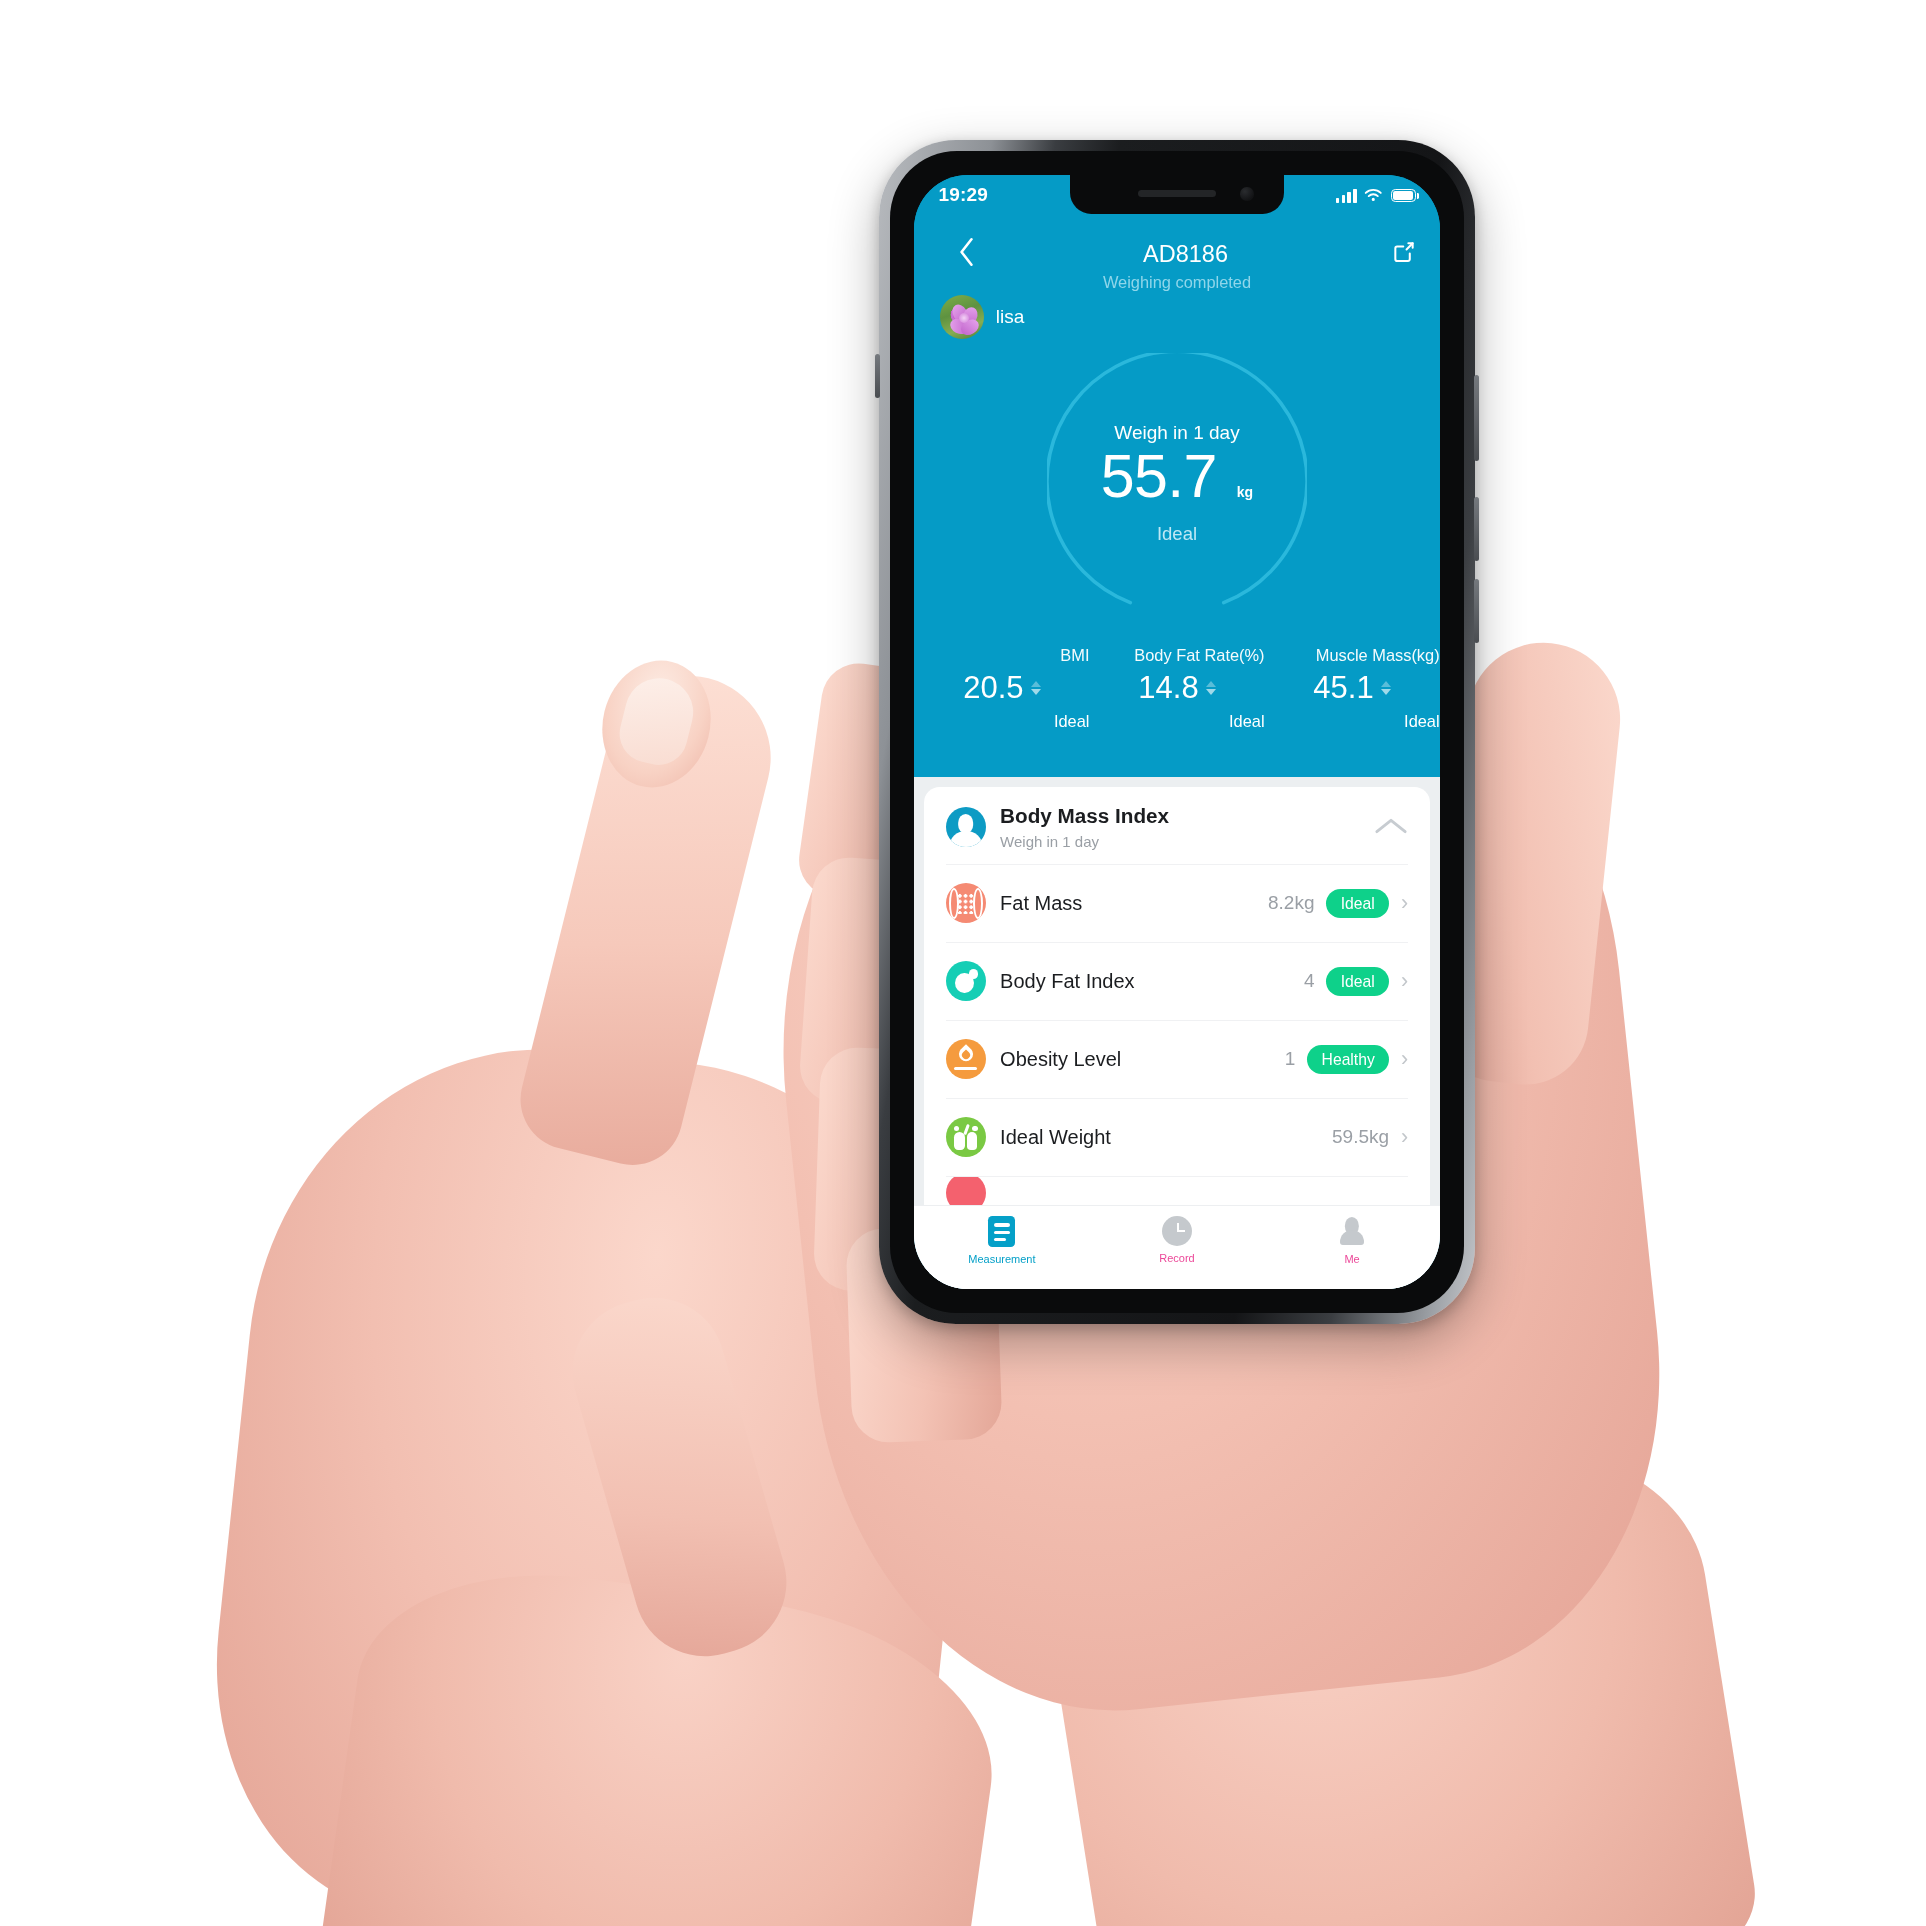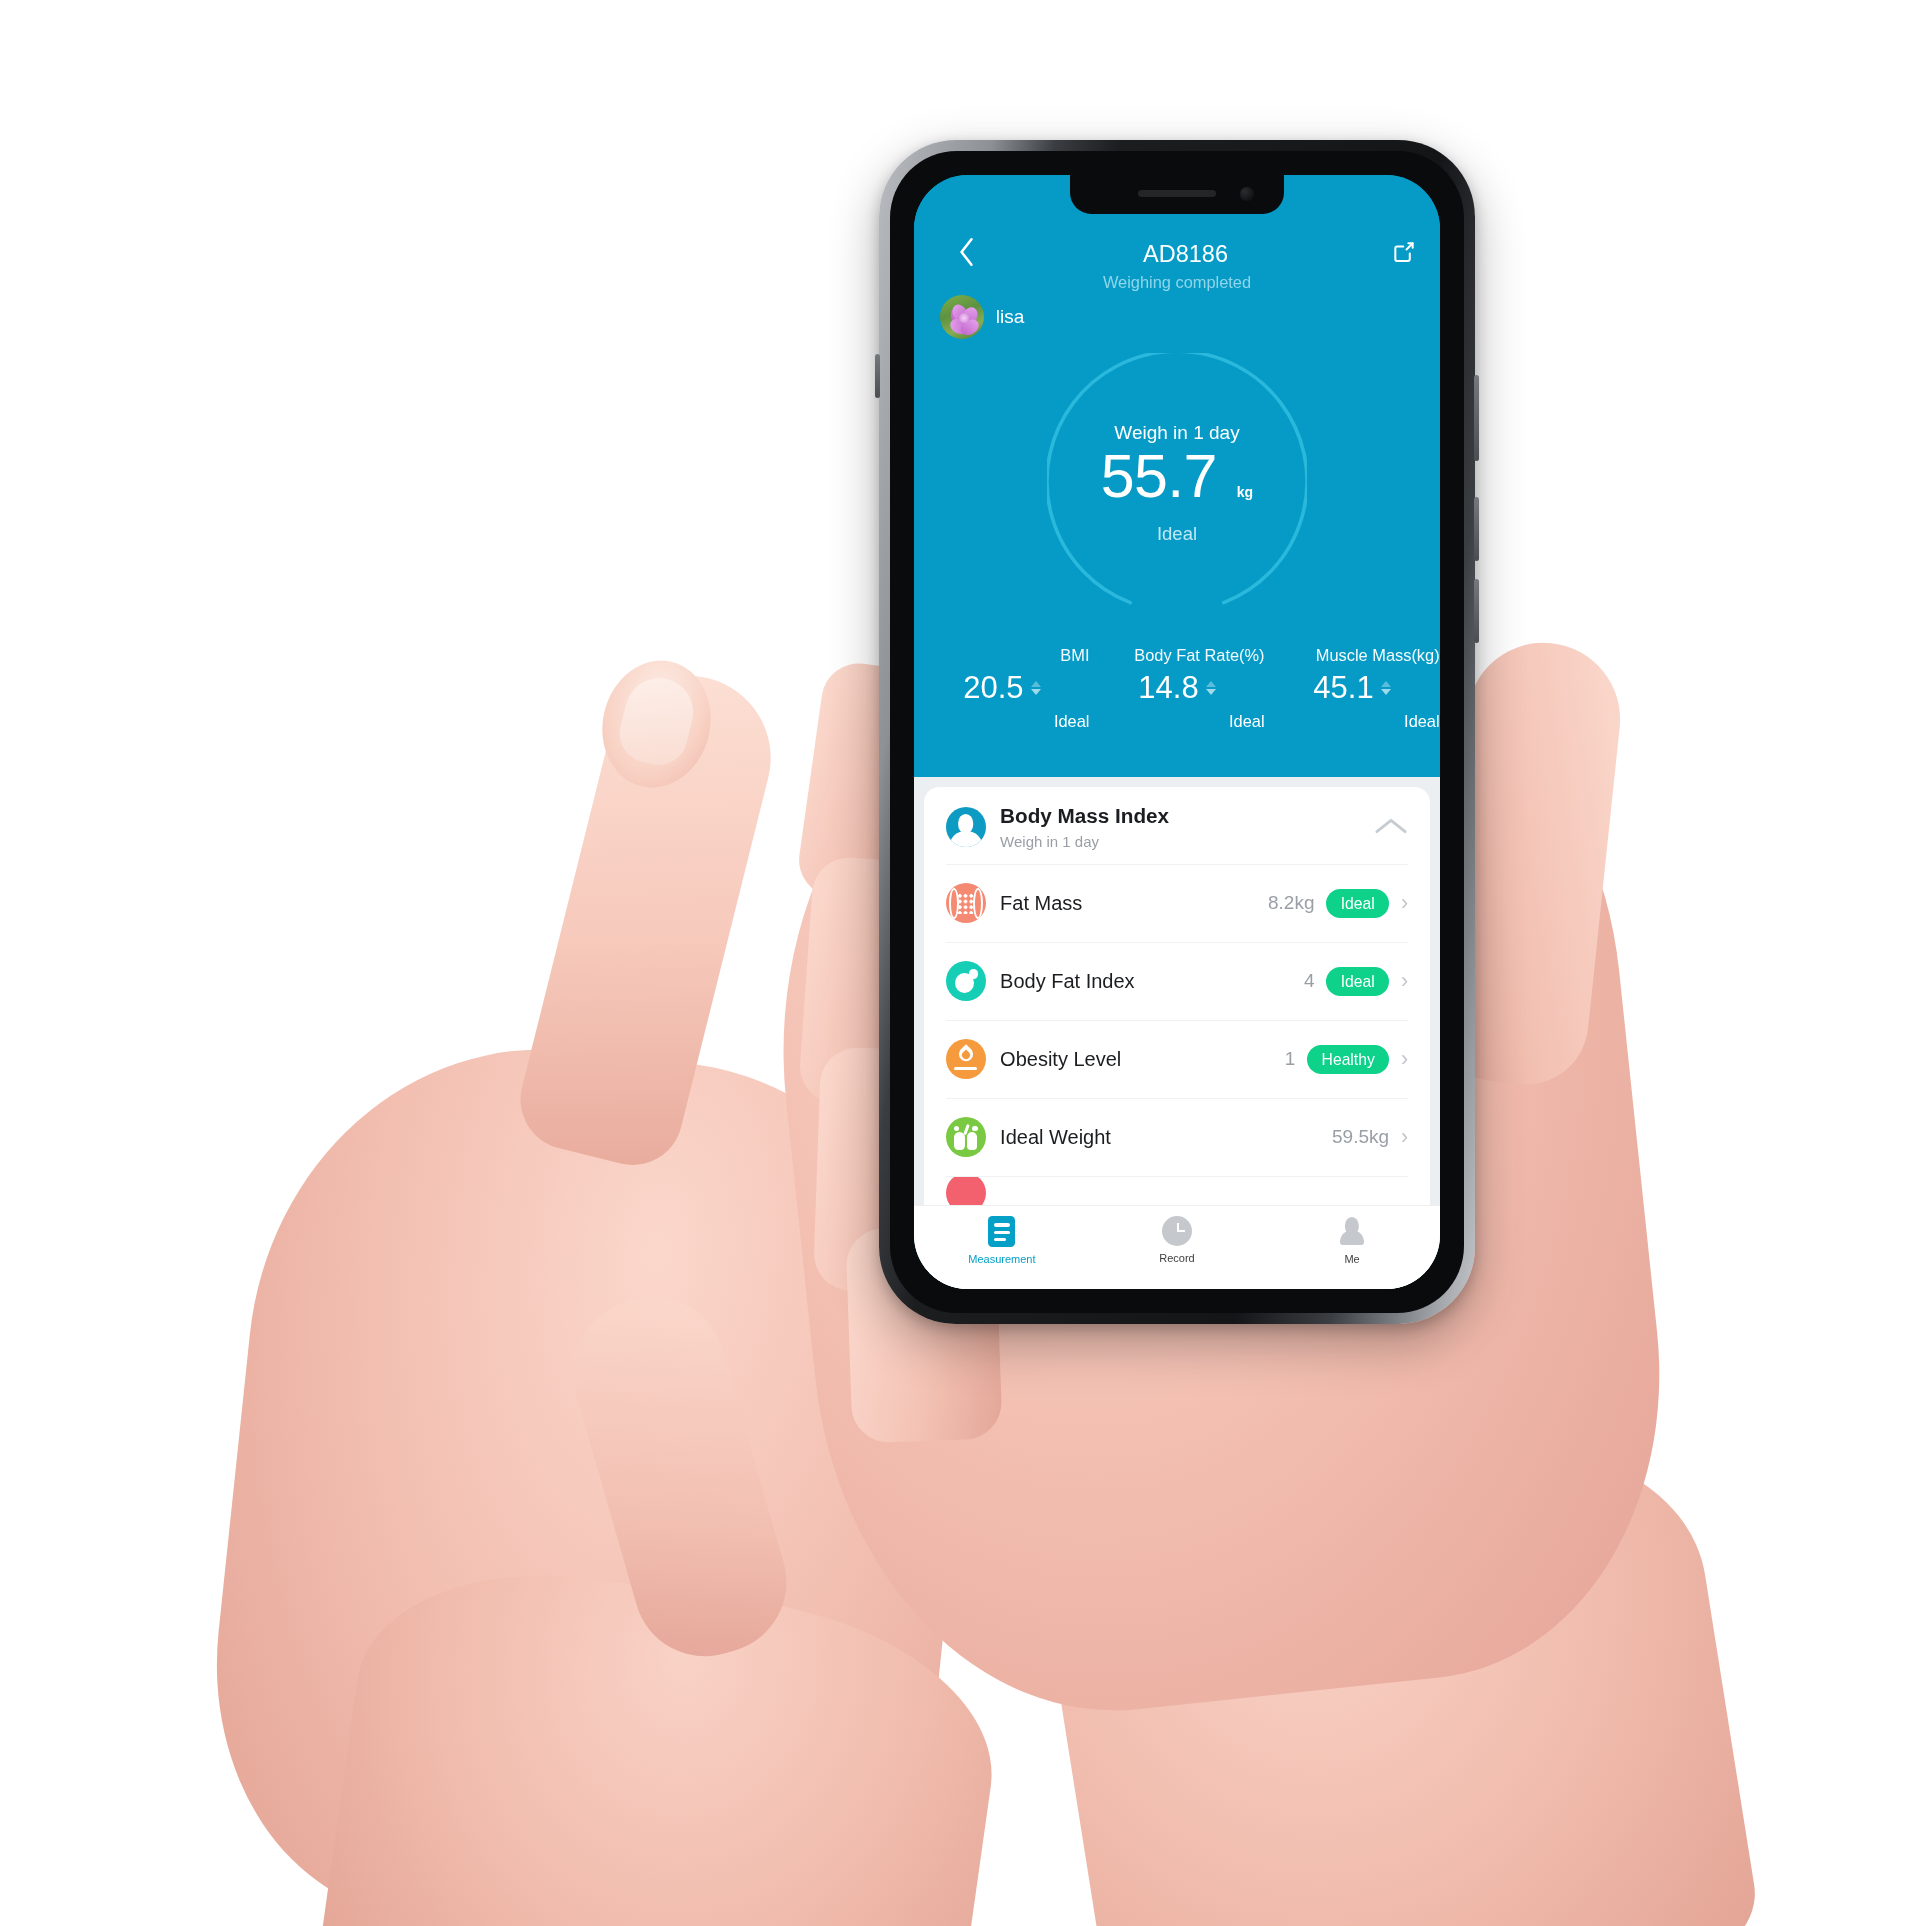--- a/index.html
+++ b/index.html
@@ -371,21 +371,21 @@
   
   #tabbar {
     position: absolute; left: 0; right: 0; bottom: 0; height: 84px;
     background: #fff;
     display: flex; align-items: flex-start; padding-top: 10px;
     border-top: 0.7px solid #edeff1;
   }
   .tab { flex: 1; display: flex; flex-direction: column; align-items: center; gap: 6.4px; }
   .tab .tab-label { font-size: 11px; }
   .tab.active .tab-label { color: #05a0c8; }
-  .tab .tab-label { color: #404040; }
+  .tab .tab-label { color: #ec4899; }
 
   .ti-meas { width: 27px; height: 31px; border-radius: 4.3px; background: #05a0c8; position: relative; }
   .ti-meas i { position:absolute; left:5.7px; height:3.6px; background:#fff; border-radius:2.1px; display:block; }
   .ti-meas i:nth-child(1){ top:7.8px; right:5.7px; }
   .ti-meas i:nth-child(2){ top:15px; right:5.7px; }
   .ti-meas i:nth-child(3){ top:22px; right:9.3px; }
 
   .ti-rec { width: 30px; height: 30px; border-radius: 50%; background: #c5c9cd; position: relative; }
   .ti-rec .h { position:absolute; left:50%; top:7.1px; width:2.1px; height:8.6px; background:#fff; transform-origin: bottom center; }
   .ti-rec .m { position:absolute; left:50%; top:14.3px; width:7.8px; height:2.1px; background:#fff; }
@@ -424,20 +424,39 @@
     <div id="bezel">
       <div id="screen">
 
         <div id="notch">
           <div class="speaker"></div>
           <div class="camera"></div>
         </div>
 
         <div id="teal">
 
+          <div id="statusbar">
+            <div id="clock">19:29</div>
+            <div class="sb-right">
+              <span class="bars">
+                  <i></i>
+                  <i></i>
+                  <i></i>
+                  <i></i>
+                </span>
+              <svg width="18.5" height="15" viewBox="0 0 26 21">
+                <path d="M13 18.2a2.2 2.2 0 100-4.4 2.2 2.2 0 000 4.4z" fill="#fff"></path>
+                <path d="M6.6 11.4a9.2 9.2 0 0112.8 0" stroke="#fff" stroke-width="2.6" fill="none" stroke-linecap="round"></path>
+                <path d="M2.4 6.9a15.4 15.4 0 0121.2 0" stroke="#fff" stroke-width="2.6" fill="none" stroke-linecap="round"></path>
+              </svg>
+              <span class="batt">
+                  <i></i>
+                </span>
+            </div>
+          </div>
 
           <div id="navbar">
             <div id="back-chevron">
               <svg width="17" height="30" viewBox="0 0 24 42">
                 <path d="M19 3L5 21l14 18" stroke="#fff" stroke-width="3.6" fill="none" stroke-linecap="round" stroke-linejoin="round"></path>
               </svg>
             </div>
             <div id="nav-title">AD8186</div>
             <div id="share-btn">
               <svg width="26" height="26" viewBox="0 0 36 36">

